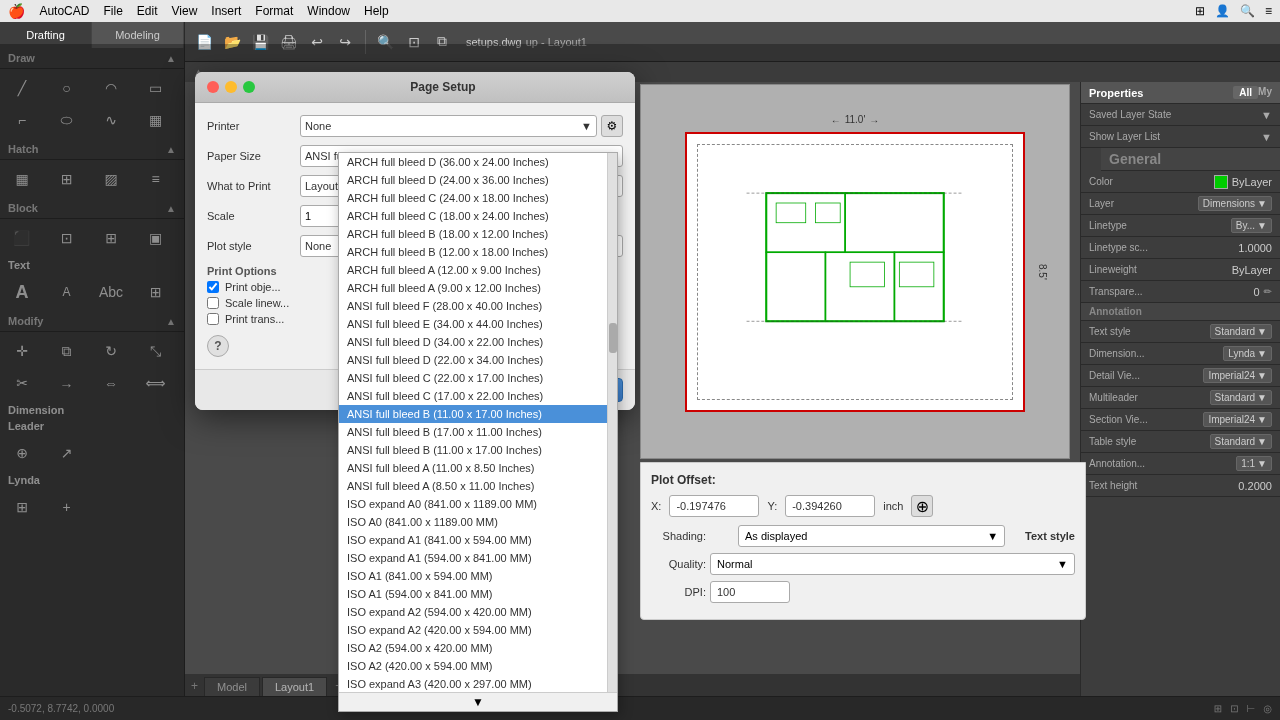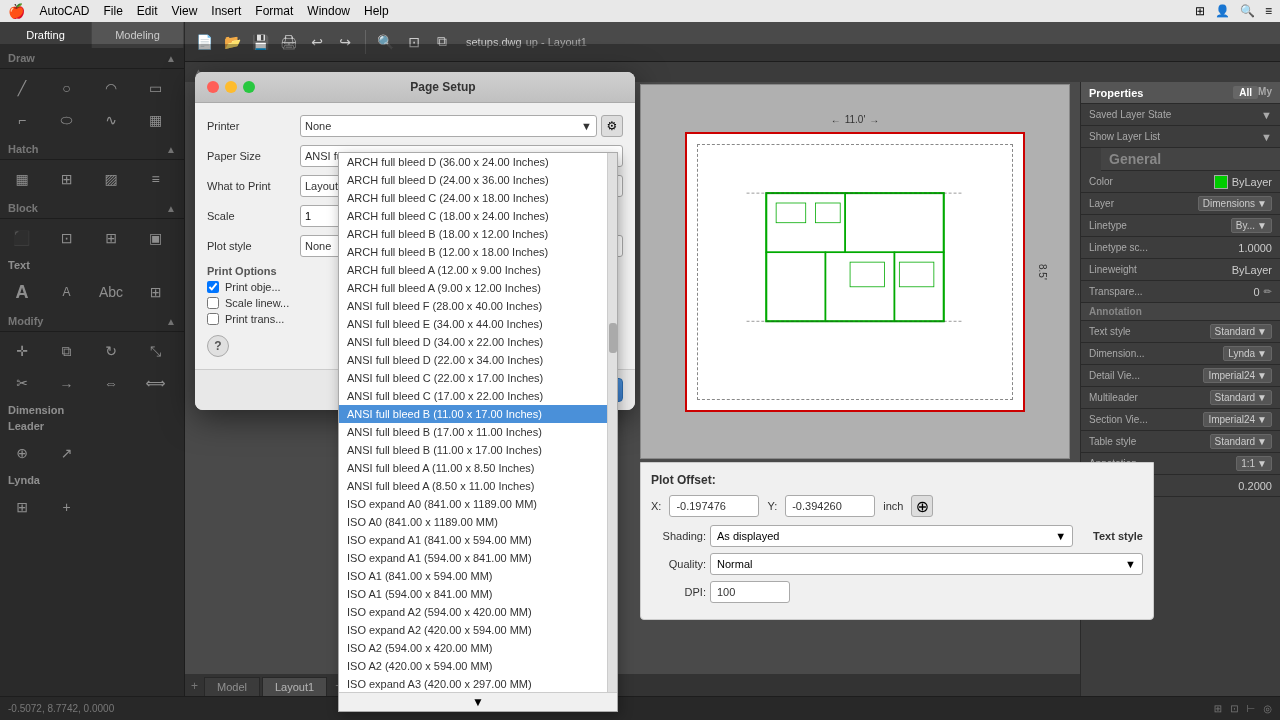--- a/index.html
+++ b/index.html
@@ -807,34 +807,34 @@
         <div class="help-btn">?</div>
       </div>
     </div>
 
     <div class="dialog-footer">
       <button class="btn btn-default">Cancel</button>
       <button class="btn btn-primary">OK</button>
     </div>
   </div>
 
-  <div style="position:absolute;top:440px;left:640px;width:514px;background:#f0f0f0;border:1px solid #ccc;border-radius:0 0 4px 4px;padding:10px;z-index:61;">
+  <div style="position:absolute;top:440px;left:640px;width:446px;background:#f0f0f0;border:1px solid #ccc;border-radius:0 0 4px 4px;padding:10px;z-index:61;">
     <div style="font-size:12px;font-weight:600;color:#333;margin-bottom:8px;">Plot Offset:</div>
     <div style="display:flex;align-items:center;gap:8px;margin-bottom:8px;">
       <span style="font-size:11px;color:#333;">X:</span>
       <input type="text" class="dialog-field" style="width: 90px;" value="-0.197476">
       <span style="font-size:11px;color:#333;">Y:</span>
       <input type="text" class="dialog-field" style="width: 90px;" value="-0.394260">
       <span style="font-size:11px;color:#333;">inch</span>
       <div style="width:22px;height:22px;border:1px solid #aaa;border-radius:3px;background:#ddd;display:flex;align-items:center;justify-content:center;font-size:16px;cursor:pointer;">⊕</div>
     </div>
 
     <div class="shading-row">
       <span class="shading-label">Shading:</span>
-      <div class="shading-select" style="width:140px;display:flex;align-items:center;justify-content:space-between;border:1px solid #aaa;padding:2px 6px;background:#fff;border-radius:3px;">
+      <div class="shading-select" style="width:140px;display:flex;align-items:center;justify-content:space-between;border:1px solid #aaa;padding:2px 6px;background:#fff;border-radius:3px;margin-left:28px;">
         <span>As displayed</span>
         <span>▼</span>
       </div>
       <span style="font-size:11px;font-weight:600;color:#333;margin-left:16px;">Text style</span>
     </div>
     <div class="shading-row">
       <span class="shading-label">Quality:</span>
       <div class="shading-select" style="width:140px;display:flex;align-items:center;justify-content:space-between;border:1px solid #aaa;padding:2px 6px;background:#fff;border-radius:3px;">
         <span>Normal</span>
         <span>▼</span>

